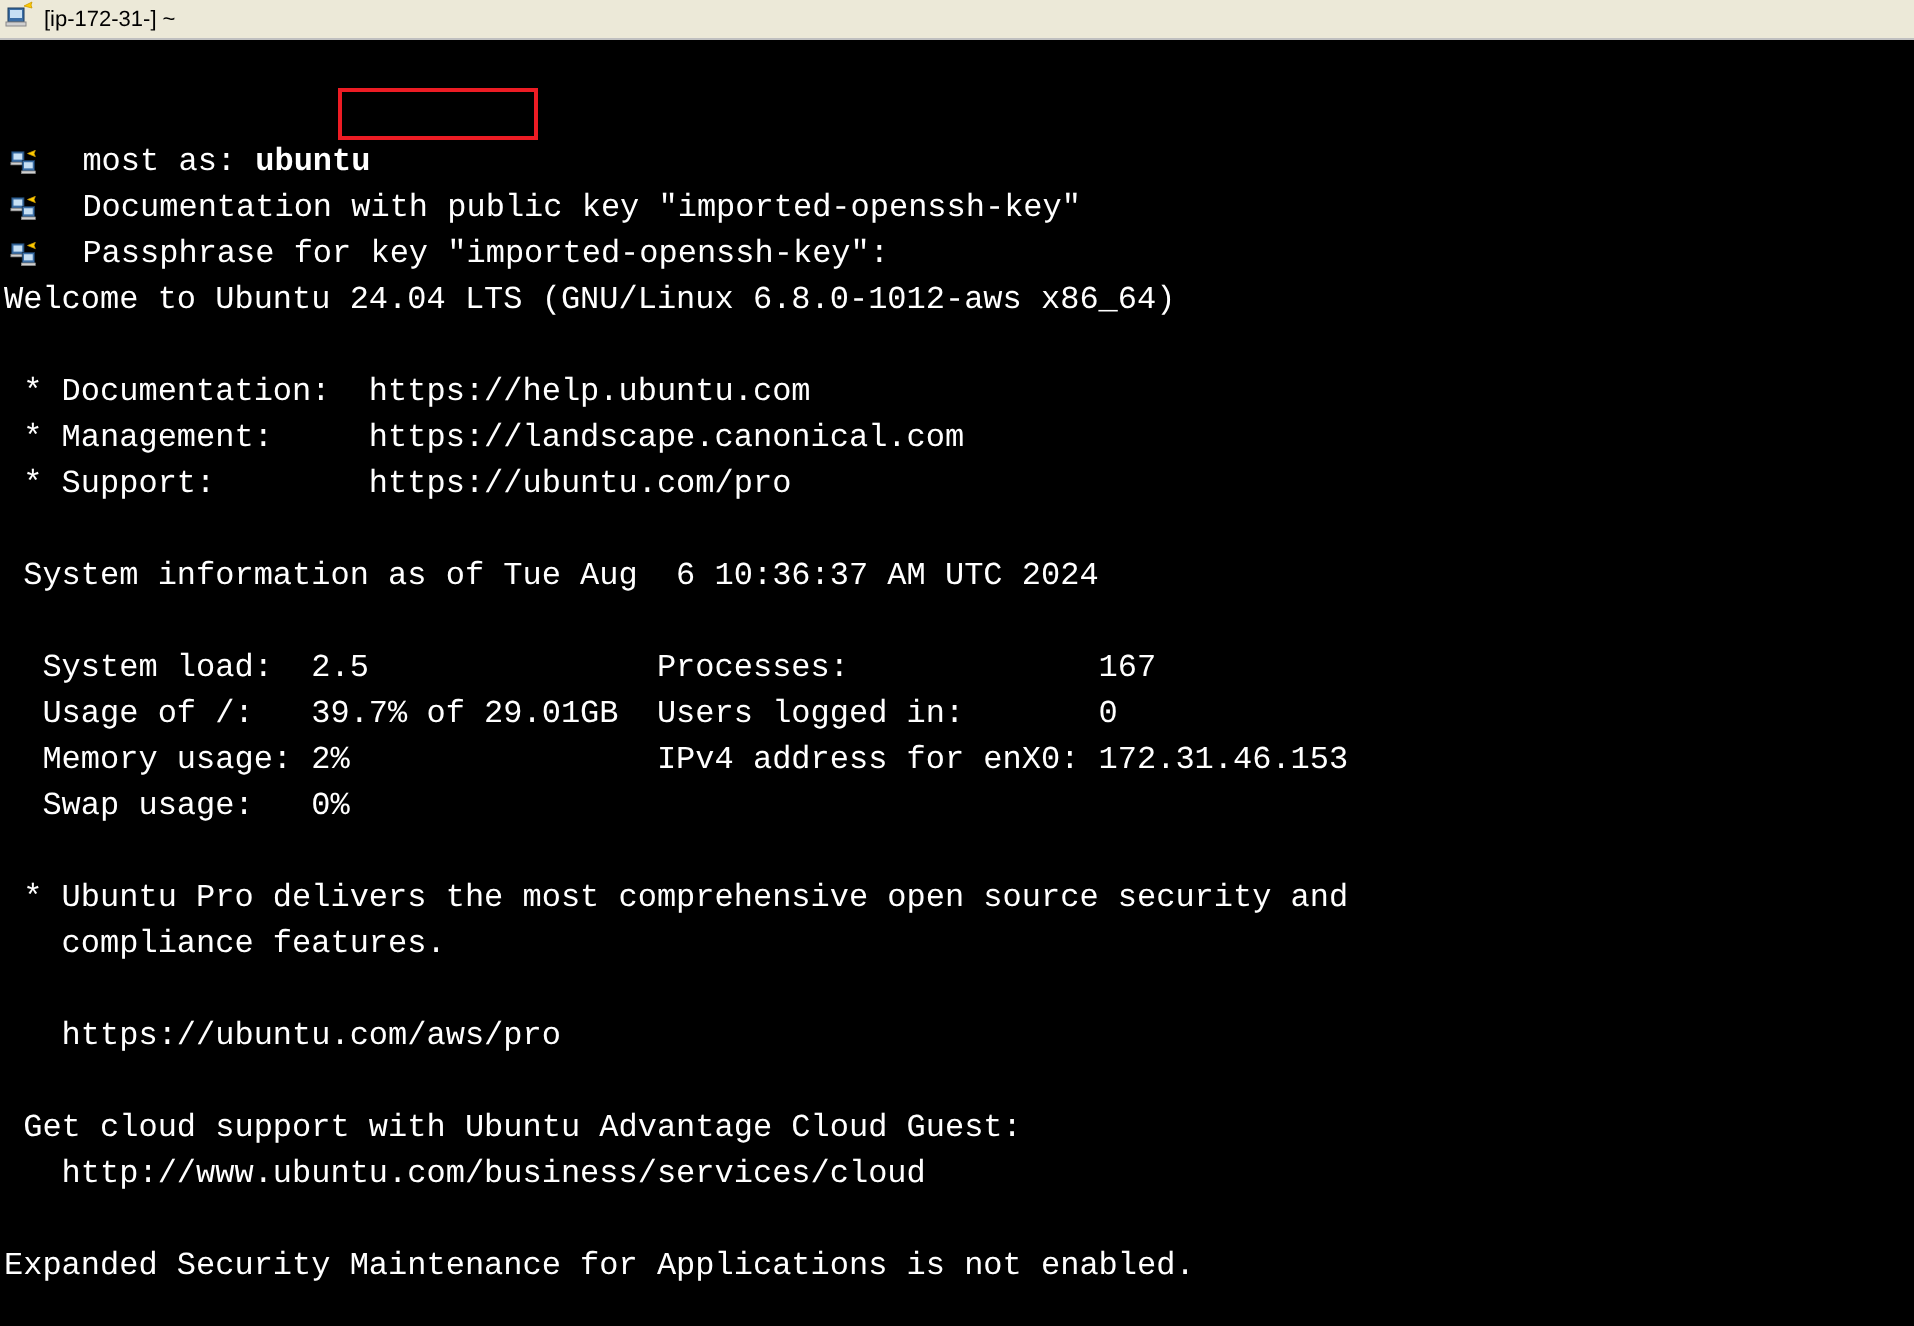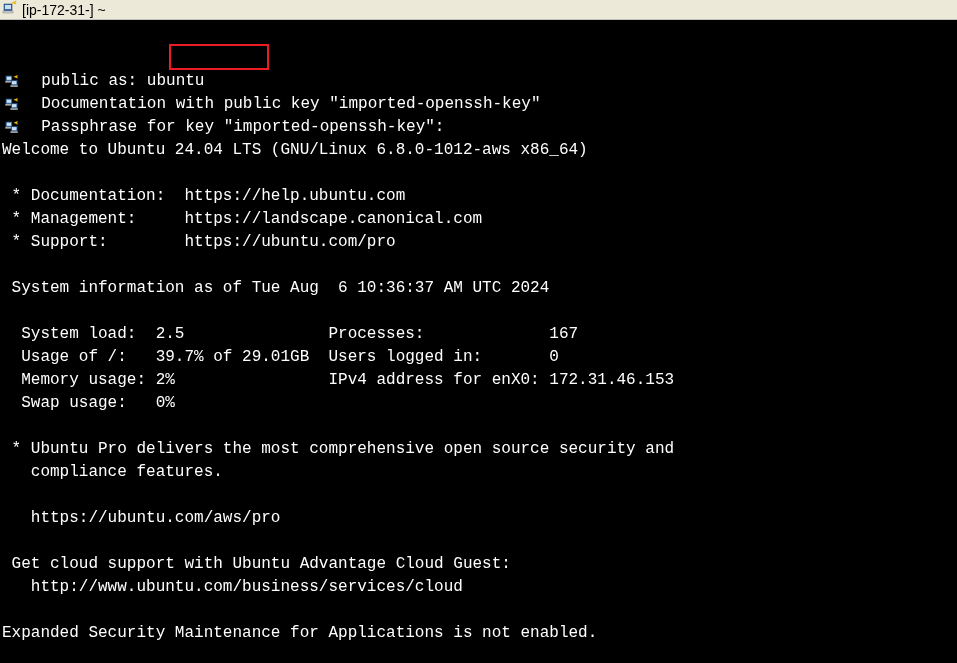--- a/index.html
+++ b/index.html
@@ -6,21 +6,21 @@
   html, body { width: 957px; height: 663px; overflow: hidden; font-family: "Courier New", monospace; }
   body { background: #ece9d8; }
 
   .titlebar {
     height: 20px;
     background: #ece9d8;
     display: flex;
     align-items: center;
     padding: 0 2px;
     font-family: Tahoma, sans-serif;
-    font-size: 14px;
+    font-size: 11px;
     color: #000;
     border-bottom: 1px solid #c0c0c0;
   }
   .titlebar svg { margin-right: 4px; flex-shrink: 0; }
 
   .terminal {
     background: #000;
     color: #fff;
     width: 100%;
     height: calc(100% - 20px);
@@ -59,21 +59,21 @@
 
 <div class="terminal" id="terminal">
   <div class="line"><span class="line-icon" style="position:absolute;left:2px;top:4px;"><svg width="16" height="14" viewBox="0 0 16 16">
           <rect x="1" y="1" width="7" height="6" fill="#3b6ea5" stroke="#1a3a5c" stroke-width="0.5"></rect>
           <rect x="2" y="2" width="5" height="3.5" fill="#c7e0f4"></rect>
           <rect x="0.5" y="7" width="8" height="1.5" fill="#d0d0d0" stroke="#888" stroke-width="0.4"></rect>
           <rect x="7" y="6" width="7" height="6" fill="#3b6ea5" stroke="#1a3a5c" stroke-width="0.5"></rect>
           <rect x="8" y="7" width="5" height="3.5" fill="#c7e0f4"></rect>
           <rect x="6.5" y="12" width="8" height="1.5" fill="#d0d0d0" stroke="#888" stroke-width="0.4"></rect>
           <path d="M10 2 L14.5 0.2 L13.8 2 L14.5 3.8 Z" fill="#ffcc00" stroke="#cc9900" stroke-width="0.4"></path>
-        </svg></span><span style="display:inline-block;width:20px;"></span><span>  public as: </span><span style="font-weight:normal;">ubuntu</span></div><div class="line"><span class="line-icon" style="position:absolute;left:2px;top:4px;"><svg width="16" height="14" viewBox="0 0 16 16">
+        </svg></span><span style="display:inline-block;width:20px;"></span><span>  most as: </span><span style="font-weight:bold;">ubuntu</span></div><div class="line"><span class="line-icon" style="position:absolute;left:2px;top:4px;"><svg width="16" height="14" viewBox="0 0 16 16">
           <rect x="1" y="1" width="7" height="6" fill="#3b6ea5" stroke="#1a3a5c" stroke-width="0.5"></rect>
           <rect x="2" y="2" width="5" height="3.5" fill="#c7e0f4"></rect>
           <rect x="0.5" y="7" width="8" height="1.5" fill="#d0d0d0" stroke="#888" stroke-width="0.4"></rect>
           <rect x="7" y="6" width="7" height="6" fill="#3b6ea5" stroke="#1a3a5c" stroke-width="0.5"></rect>
           <rect x="8" y="7" width="5" height="3.5" fill="#c7e0f4"></rect>
           <rect x="6.5" y="12" width="8" height="1.5" fill="#d0d0d0" stroke="#888" stroke-width="0.4"></rect>
           <path d="M10 2 L14.5 0.2 L13.8 2 L14.5 3.8 Z" fill="#ffcc00" stroke="#cc9900" stroke-width="0.4"></path>
         </svg></span><span style="display:inline-block;width:20px;"></span><span>  Documentation with public key "imported-openssh-key"</span></div><div class="line"><span class="line-icon" style="position:absolute;left:2px;top:4px;"><svg width="16" height="14" viewBox="0 0 16 16">
           <rect x="1" y="1" width="7" height="6" fill="#3b6ea5" stroke="#1a3a5c" stroke-width="0.5"></rect>
           <rect x="2" y="2" width="5" height="3.5" fill="#c7e0f4"></rect>

